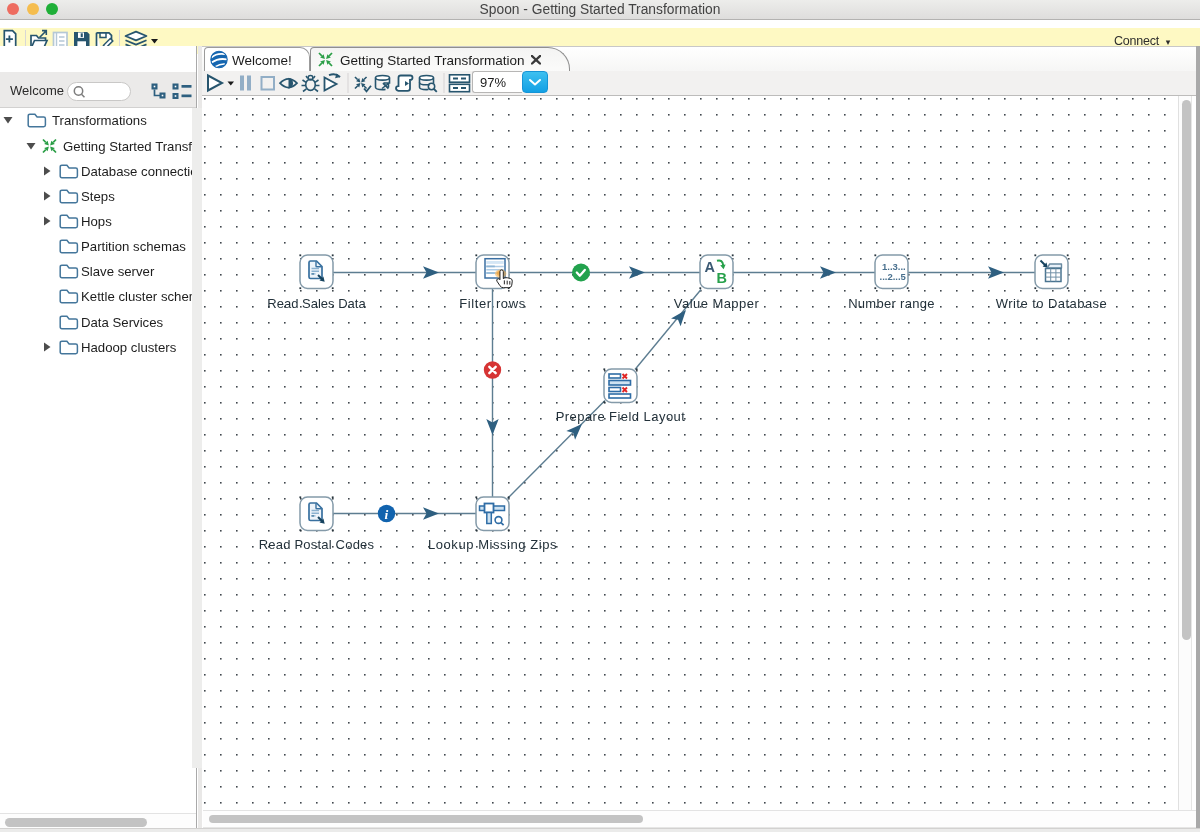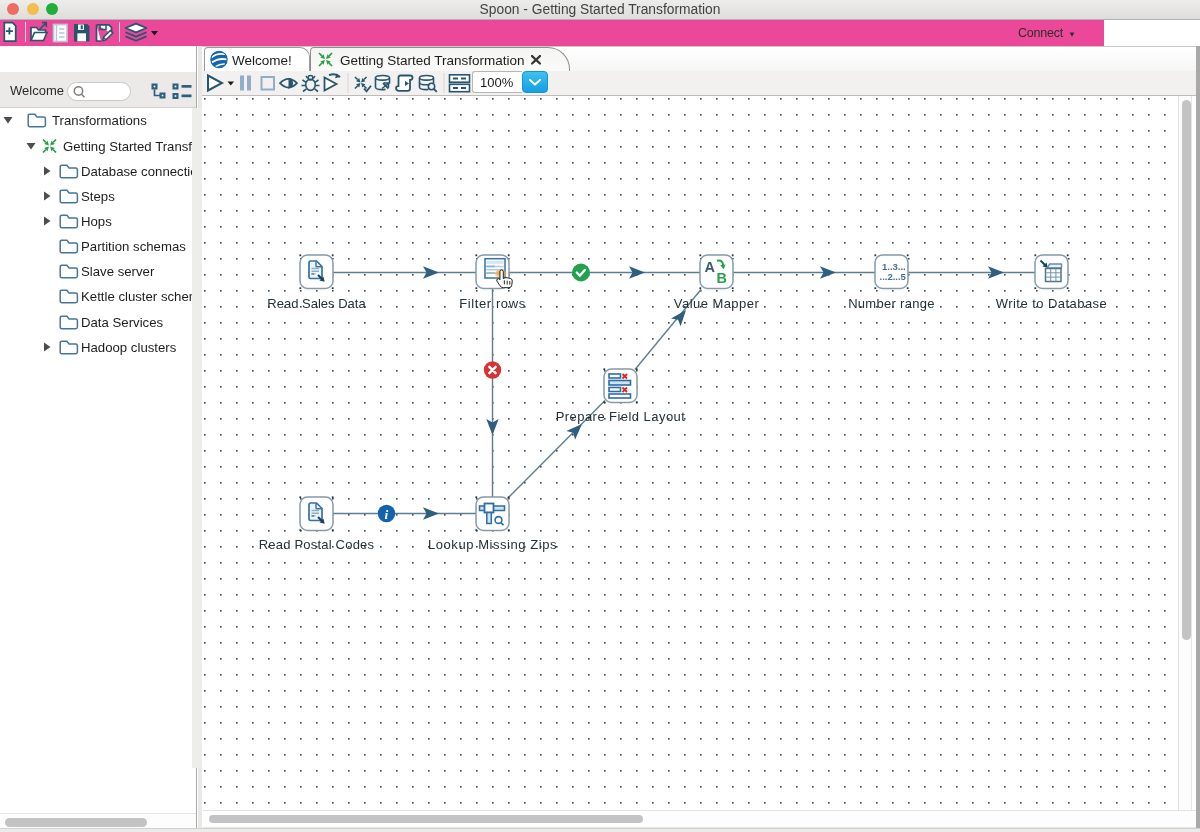--- a/index.html
+++ b/index.html
@@ -10,22 +10,22 @@
 
   
   #titlebar { left:0; top:0; width:1200px; height:20px;
     background:linear-gradient(#ededeb,#dedddc);
     border-bottom:1px solid #b3b2b1; }
   .tl { position:absolute; top:3px; width:12px; height:12px; border-radius:50%; }
   #title { position:absolute; top:2px; left:0; width:1200px; text-align:center;
     font-size:13.8px; color:#434343; }
 
   
-  #maintoolbar { left:0; top:20px; width:1104px; height:26px;
-    background:#ec4899; }
+  #maintoolbar { left:0; top:28px; width:1200px; height:26px;
+    background:#fef9c3; }
   #connect { position:absolute; right:30px; top:6px; font-size:12.5px; letter-spacing:-0.2px; color:#2e2e2e; }
   .tbsep { position:absolute; top:2px; width:1px; height:20px; background:#d8d7d6; }
 
   
   #leftpanel { left:0; top:46px; width:197px; height:782px; background:#fff;
     border-right:1px solid #a9a9a9; }
   #lefttabs { position:absolute; left:0; top:0; width:197px; height:25px;
     background:linear-gradient(#fefefe,#f1f1f0); border-bottom:1px solid #b5b5b5; border-top:1px solid #c8c8c8;}
   #explhdr { position:absolute; left:0; top:26px; width:196px; height:36px;
     background:#ebeae9; border-bottom:1px solid #d2d1d0; }
@@ -314,21 +314,21 @@
 
         <g stroke="#27556e" fill="none" stroke-width="1.6">
           <rect x="247.5" y="3.8" width="20" height="7.4" fill="#fff"></rect>
           <rect x="247.5" y="13.3" width="20" height="7.4" fill="#fff"></rect>
           <path d="M251 7.5 h5 M259 7.5 h5 M251 17 h5 M259 17 h5" stroke-width="2"></path>
         </g>
       </svg>
 
       <div style="position:absolute;left:270px;top:0px;width:50px;height:22px;background:#fff;
         border:1px solid #b7b6b5;border-right:none;border-radius:3px 0 0 3px;
-        font-size:13px;color:#1a1a1a;line-height:21px;padding-left:7px;">100%</div>
+        font-size:13px;color:#1a1a1a;line-height:21px;padding-left:7px;">97%</div>
       <div style="position:absolute;left:320px;top:0px;width:26px;height:22px;
         background:linear-gradient(#3ec0f0,#13a0e4);border:1px solid #1694d6;border-radius:4px;"></div>
       <svg width="26" height="22" style="position:absolute;left:320px;top:0px;">
         <path d="M8 9 l5 4.5 5-4.5" stroke="#fff" stroke-width="2" fill="none" stroke-linecap="round" stroke-linejoin="round"></path>
       </svg>
     </div>
     <div id="canvas">
       <svg width="975" height="714" font-family="Liberation Sans, sans-serif">
         <defs>
           <pattern id="grid" width="16" height="16" patternUnits="userSpaceOnUse">

